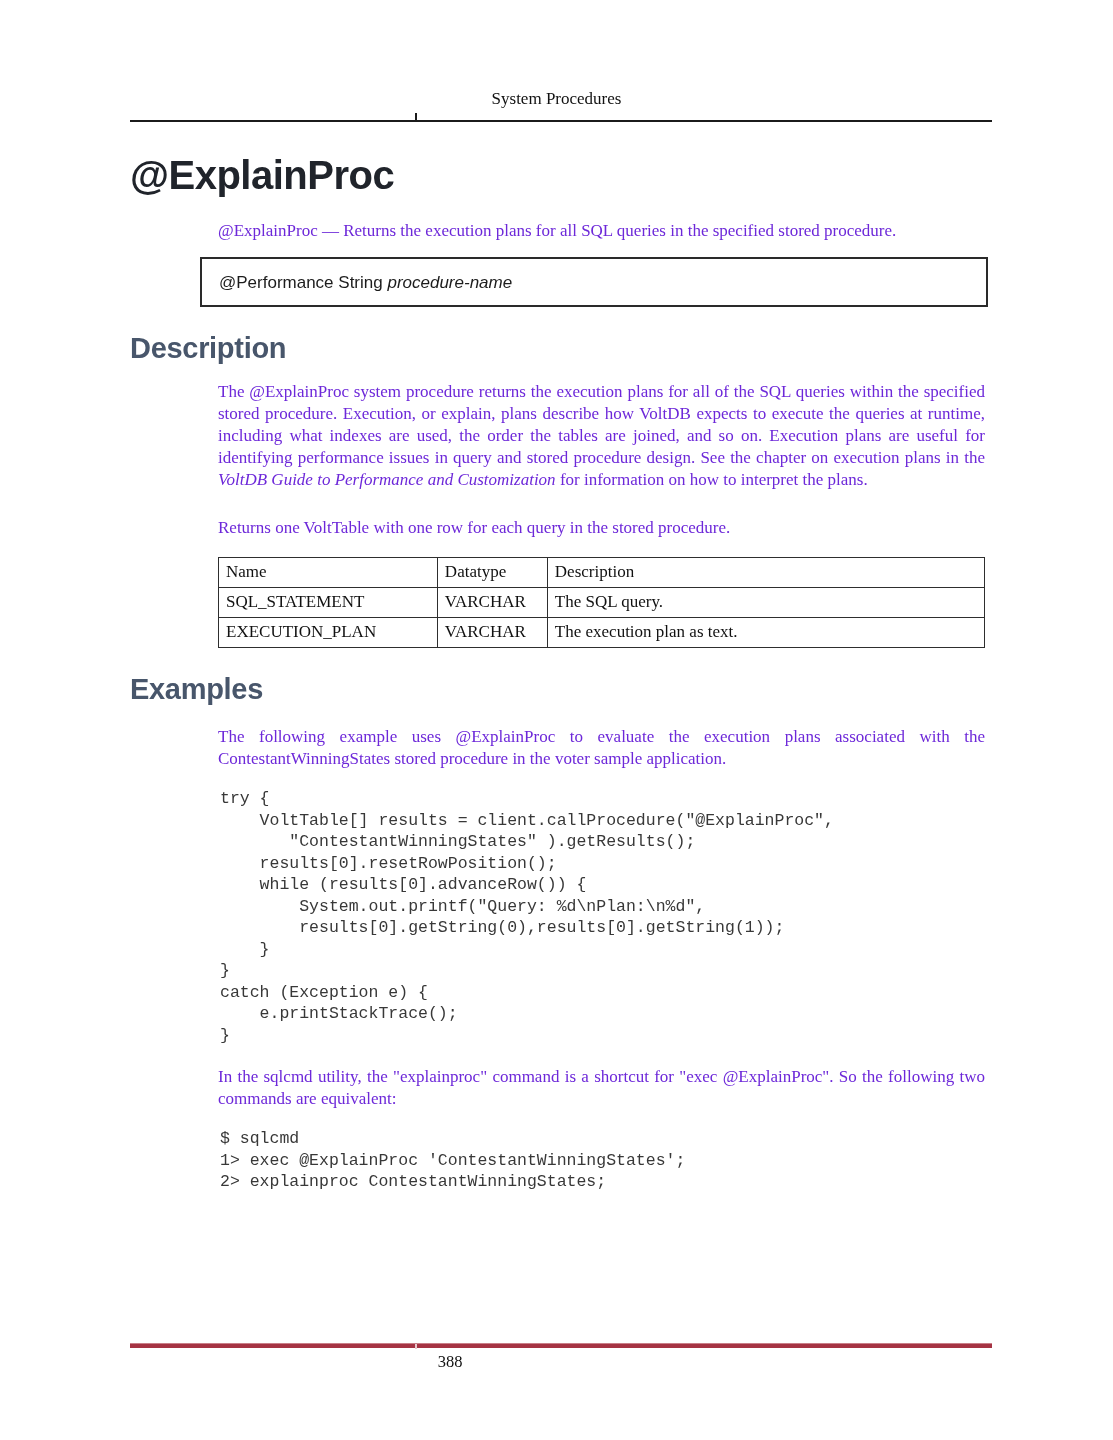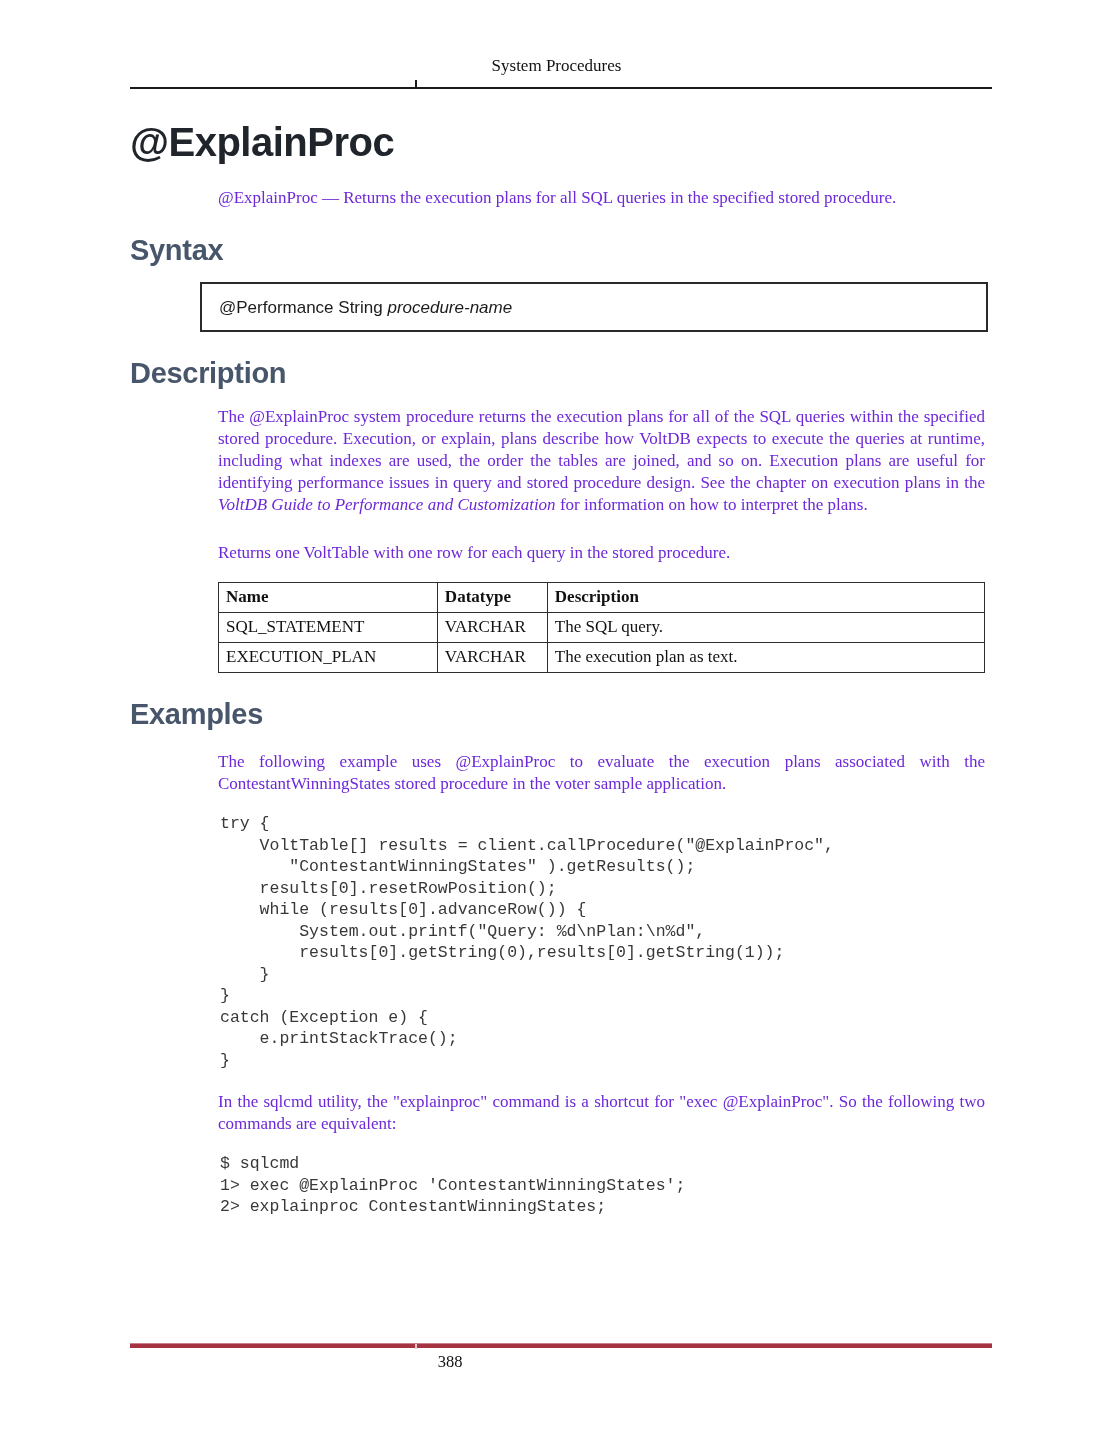--- a/index.html
+++ b/index.html
@@ -7,21 +7,21 @@
   .page {
     position: relative;
     width: 1113px;
     height: 1440px;
     background: #ffffff;
     font-family: "Liberation Serif", serif;
     color: #0d0d0d;
     overflow: hidden;
   }
   
-  .running-header { padding-top: 56px; }
+  .running-header { padding-top: 89px; }
   .running-header .hdr-title {
     text-align: center;
     font-size: 17px;
     line-height: 20px;
     color: #111111;
   }
   .rule {
     position: relative;
     margin: 11px 0 0 130px;
     width: 862px;
@@ -85,21 +85,21 @@
     font-size: 17px;
     color: #111111;
   }
   table.rv-table th, table.rv-table td {
     border: 1.5px solid #2e2e2e;
     text-align: left;
     vertical-align: middle;
     padding: 4px 8px 5px 7px;
     height: 30px;
   }
-  table.rv-table th { font-weight: 700; }
+  table.rv-table th { font-weight: 400; }
   .col-name { width: 219px; }
   .col-datatype { width: 110px; }
   .col-desc { width: 438px; }
   
   pre.codeblock {
     margin: 18px 0 0 220px;
     font-family: "Liberation Mono", "DejaVu Sans Mono", monospace;
     font-size: 16.5px;
     line-height: 21.5px;
     color: #383838;
@@ -143,21 +143,20 @@
     <div class="hdr-title">System Procedures</div>
     <div class="rule header-rule">
       <span class="header-tick"></span>
     </div>
   </div>
 
   <h1 class="page-title">@ExplainProc</h1>
 
   <p class="bodytext refpurpose">@ExplainProc — Returns the execution plans for all SQL queries in the specified stored procedure.</p>
 
-  <h2 class="sect-heading">Syntax</h2>
 
   <div class="syntax-box"><span>@Performance String </span><i>procedure-name</i></div>
 
   <h2 class="sect-heading">Description</h2>
 
   <p class="bodytext justified" style="margin-top:16px;"><span>The @ExplainProc system procedure returns the execution plans for all of the SQL queries within the specified stored procedure. Execution, or explain, plans describe how VoltDB expects to execute the queries at runtime, including what indexes are used, the order the tables are joined, and so on. Execution plans are useful for identifying performance issues in query and stored procedure design. See the chapter on execution plans in the </span><i>VoltDB Guide to Performance and Customization</i><span> for information on how to interpret the plans.</span></p>
 
 
   <p class="bodytext" style="margin-top:26px;">Returns one VoltTable with one row for each query in the stored procedure.</p>
 

